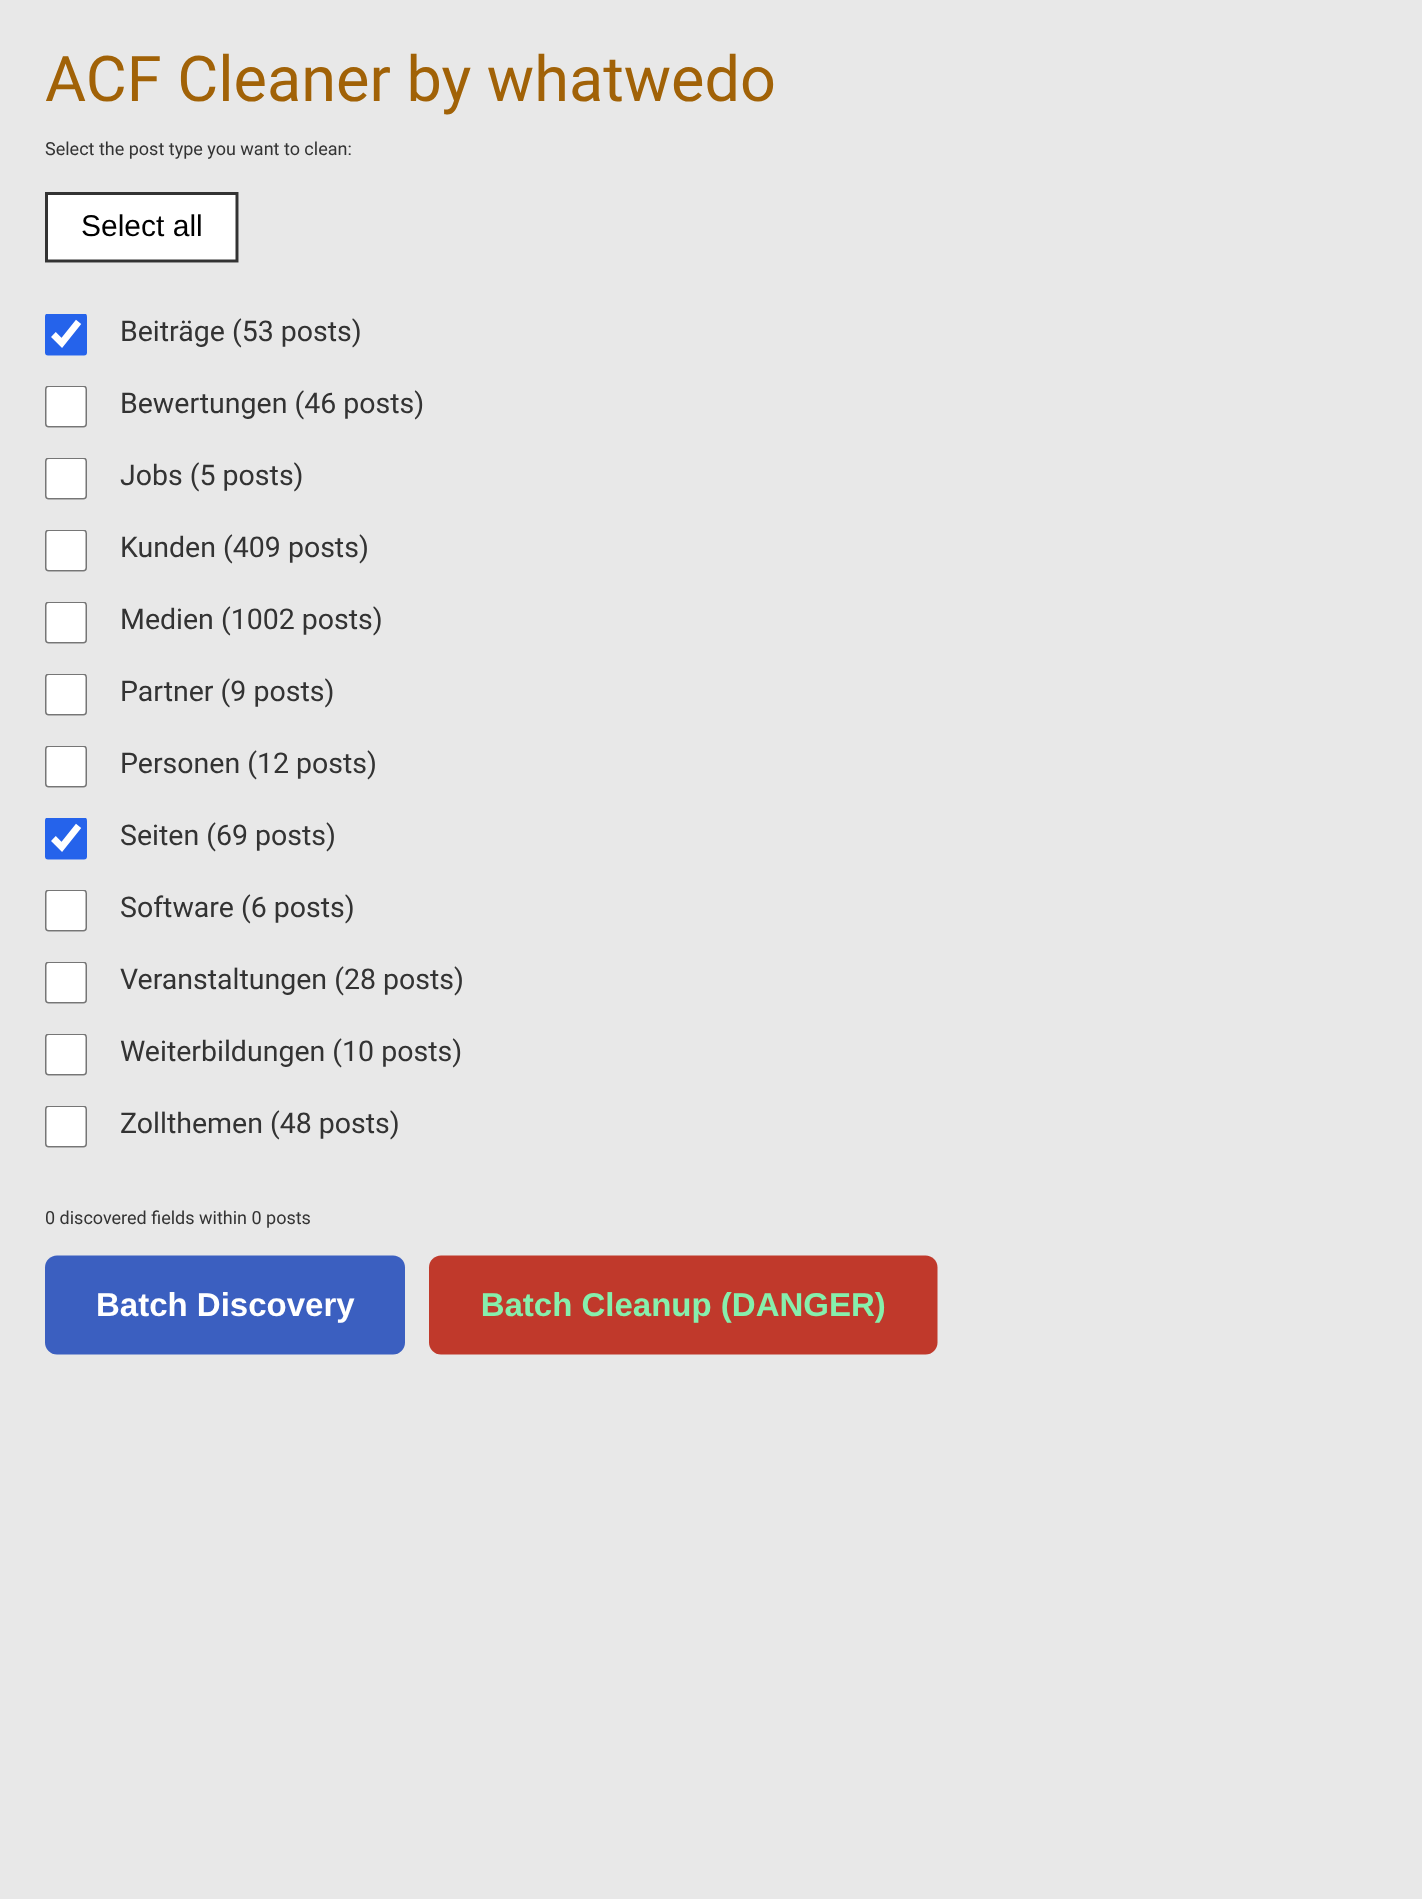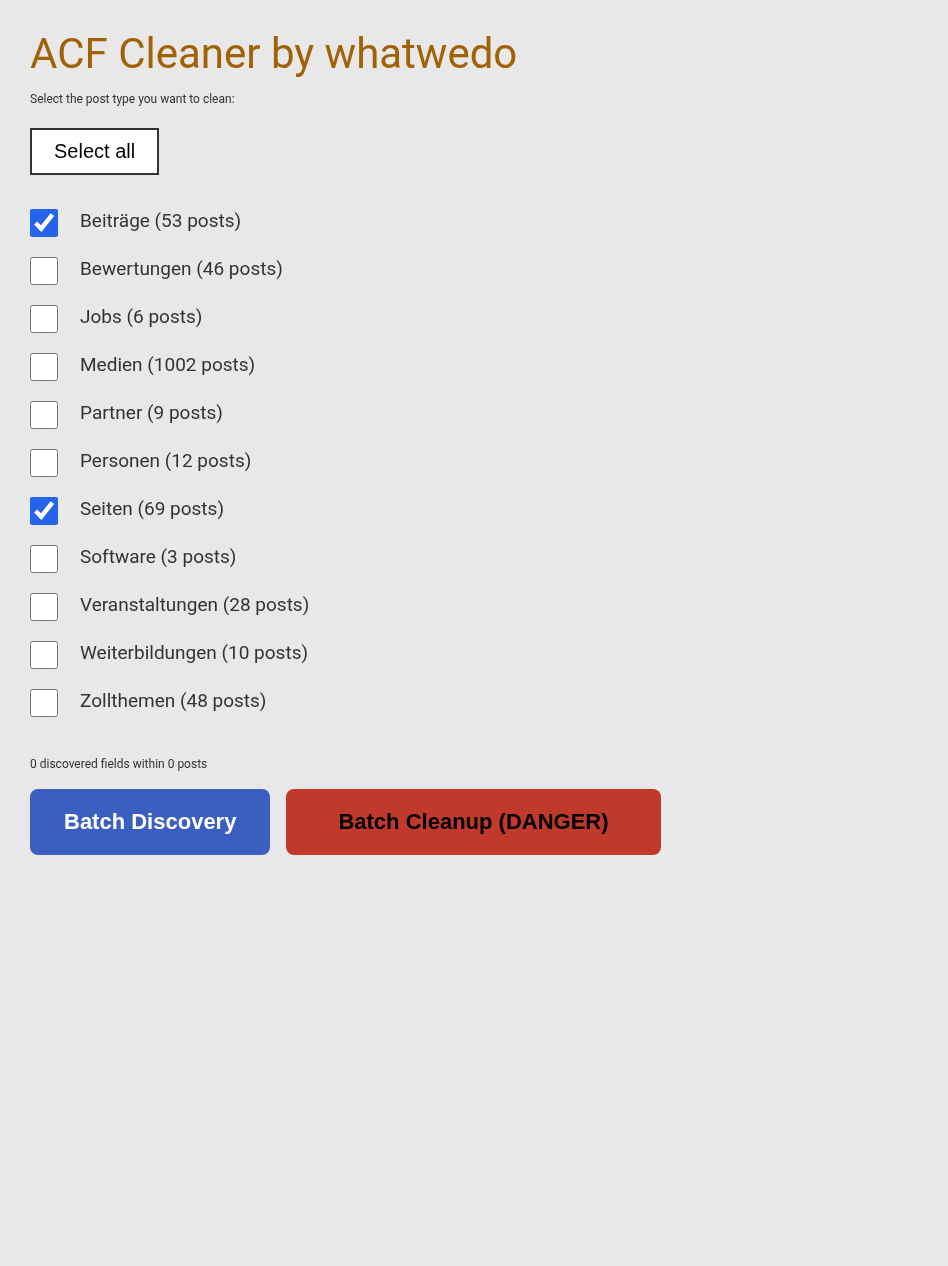--- a/index.html
+++ b/index.html
@@ -91,24 +91,24 @@
       border: none;
       border-radius: 8px;
       padding: 20px 34px;
       font-size: 22px;
       font-weight: 600;
       cursor: pointer;
     }
 
     .btn-batch-cleanup {
       background-color: #c0392b;
-      color: #000000;
+      color: #86efac;
       border: none;
       border-radius: 8px;
-      padding: 20px 52px;
+      padding: 20px 34px;
       font-size: 22px;
       font-weight: 600;
       cursor: pointer;
     }
   </style>
 </head>
 <body>
 
 
 
@@ -122,41 +122,45 @@
 <li class="checkbox-item">
       <input type="checkbox" id="cb-beitrage" checked="" style="">
       <label for="cb-beitrage" class="checkbox-label">Beiträge (53 posts)</label>
     </li>
     <li class="checkbox-item">
       <input type="checkbox" id="cb-bewertungen" style="">
       <label for="cb-bewertungen" class="checkbox-label">Bewertungen (46 posts)</label>
     </li>
     <li class="checkbox-item">
       <input type="checkbox" id="cb-jobs" style="">
-      <label for="cb-jobs" class="checkbox-label">Jobs (6 posts)</label>
+      <label for="cb-jobs" class="checkbox-label">Jobs (5 posts)</label>
+    </li>
+    <li class="checkbox-item">
+      <input type="checkbox" id="cb-kunden" style="">
+      <label for="cb-kunden" class="checkbox-label">Kunden (409 posts)</label>
     </li>
     <li class="checkbox-item">
       <input type="checkbox" id="cb-medien" style="">
       <label for="cb-medien" class="checkbox-label">Medien (1002 posts)</label>
     </li>
     <li class="checkbox-item">
       <input type="checkbox" id="cb-partner" style="">
       <label for="cb-partner" class="checkbox-label">Partner (9 posts)</label>
     </li>
     <li class="checkbox-item">
       <input type="checkbox" id="cb-personen" style="">
       <label for="cb-personen" class="checkbox-label">Personen (12 posts)</label>
     </li>
     <li class="checkbox-item">
       <input type="checkbox" id="cb-seiten" checked="" style="">
       <label for="cb-seiten" class="checkbox-label">Seiten (69 posts)</label>
     </li>
     <li class="checkbox-item">
       <input type="checkbox" id="cb-software" style="">
-      <label for="cb-software" class="checkbox-label">Software (3 posts)</label>
+      <label for="cb-software" class="checkbox-label">Software (6 posts)</label>
     </li>
     <li class="checkbox-item">
       <input type="checkbox" id="cb-veranstaltungen" style="">
       <label for="cb-veranstaltungen" class="checkbox-label">Veranstaltungen (28 posts)</label>
     </li>
     <li class="checkbox-item">
       <input type="checkbox" id="cb-weiterbildungen" style="">
       <label for="cb-weiterbildungen" class="checkbox-label">Weiterbildungen (10 posts)</label>
     </li>
     <li class="checkbox-item">

